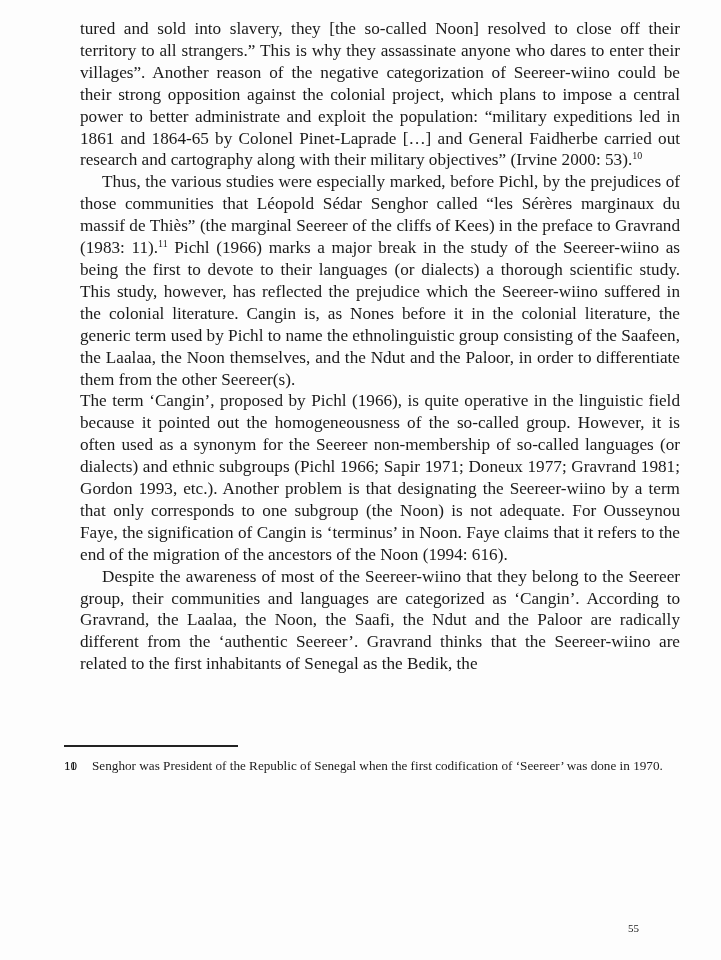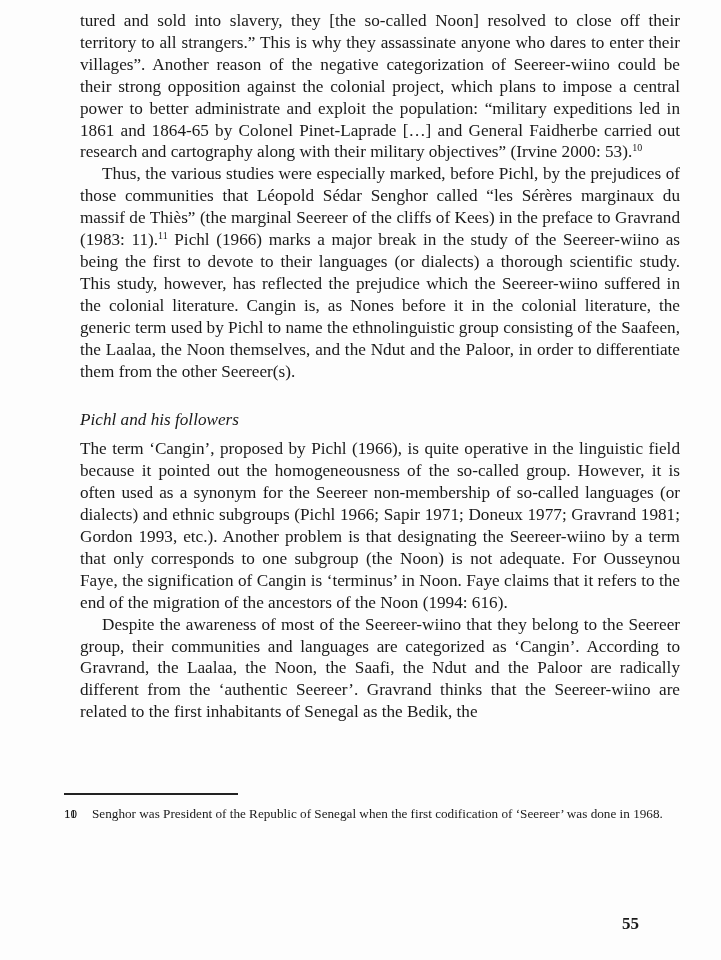--- a/index.html
+++ b/index.html
@@ -1,42 +1,41 @@
 <!DOCTYPE html>
 <html><head>
 <meta charset="utf-8">
 <style>
   html, body { margin: 0; padding: 0; }
   body {
     width: 721px; height: 960px; background: #fdfdfd; overflow: hidden;
     font-family: "Liberation Serif", "DejaVu Serif", serif; color: #1a1a1a;
     position: relative;
   }
-  .page { position: absolute; left: 80px; top: 10px; width: 600px; }
+  .page { position: absolute; left: 80px; top: 18px; width: 600px; }
   p { margin: 0; font-size: 17.2px; line-height: 21.9px; text-align: justify; }
   p.indent { text-indent: 22px; }
   h2.section {
     margin: 28px 0 8px 0; font-size: 17.2px; font-weight: normal; font-style: italic;
   }
   sup { font-size: 10px; line-height: 0; vertical-align: 6px; }
   .rule { width: 174px; height: 1.5px; background: #222; margin: 70px 0 10px -16px; }
   .fn { position: relative; padding-left: 28px; margin-left: -16px; font-size: 13.2px; line-height: 17px; }
   .fn .num { position: absolute; left: 0; top: 0; }
-  .pagenum { position: absolute; right: 82px; bottom: 26px; font-size: 17px; font-weight: bold; }
+  .pagenum { position: absolute; right: 82px; bottom: 26px; font-size: 11px; }
 </style>
 </head>
 <body>
 
 <div class="page">
   <p><span>tured and sold into slavery, they [the so-called Noon] resolved to close off their territory to all strangers.” This is why they assassinate anyone who dares to enter their villages”. Another reason of the negative categorization of Seereer-wiino could be their strong opposition against the colonial project, which plans to impose a central power to better administrate and exploit the population: “military expeditions led in 1861 and 1864-65 by Colonel Pinet-Laprade […] and General Faidherbe carried out research and cartography along with their military objectives” (Irvine 2000: 53).</span><sup>10</sup></p>
   <p class="indent"><span>Thus, the various studies were especially marked, before Pichl, by the prejudices of those communities that Léopold Sédar Senghor called “les Sérères marginaux du massif de Thiès” (the marginal Seereer of the cliffs of Kees) in the preface to Gravrand (1983: 11).</span><sup>11</sup><span> Pichl (1966) marks a major break in the study of the Seereer-wiino as being the first to devote to their languages (or dialects) a thorough scientific study. This study, however, has reflected the prejudice which the Seereer-wiino suffered in the colonial literature. Cangin is, as Nones before it in the colonial literature, the generic term used by Pichl to name the ethnolinguistic group consisting of the Saafeen, the Laalaa, the Noon themselves, and the Ndut and the Paloor, in order to differentiate them from the other Seereer(s).</span></p>
 
-  <h2 class="section">Pichl and his followers</h2>
 
   <p>The term ‘Cangin’, proposed by Pichl (1966), is quite operative in the linguistic field because it pointed out the homogeneousness of the so-called group. However, it is often used as a synonym for the Seereer non-membership of so-called languages (or dialects) and ethnic subgroups (Pichl 1966; Sapir 1971; Doneux 1977; Gravrand 1981; Gordon 1993, etc.). Another problem is that designating the Seereer-wiino by a term that only corresponds to one subgroup (the Noon) is not adequate. For Ousseynou Faye, the signification of Cangin is ‘terminus’ in Noon. Faye claims that it refers to the end of the migration of the ancestors of the Noon (1994: 616).</p>
   <p class="indent">Despite the awareness of most of the Seereer-wiino that they belong to the Seereer group, their communities and languages are categorized as ‘Cangin’. According to Gravrand, the Laalaa, the Noon, the Saafi, the Ndut and the Paloor are radically different from the ‘authentic Seereer’. Gravrand thinks that the Seereer-wiino are related to the first inhabitants of Senegal as the Bedik, the</p>
 
   <div class="rule"></div>
   <div class="fn"><span class="num">10</span></div>
-  <div class="fn"><span class="num">11</span><span>Senghor was President of the Republic of Senegal when the first codification of ‘Seereer’ was done in 1968.</span></div>
+  <div class="fn"><span class="num">11</span><span>Senghor was President of the Republic of Senegal when the first codification of ‘Seereer’ was done in 1970.</span></div>
 </div>
 
 <div class="pagenum">55</div>
 
 </body></html>

